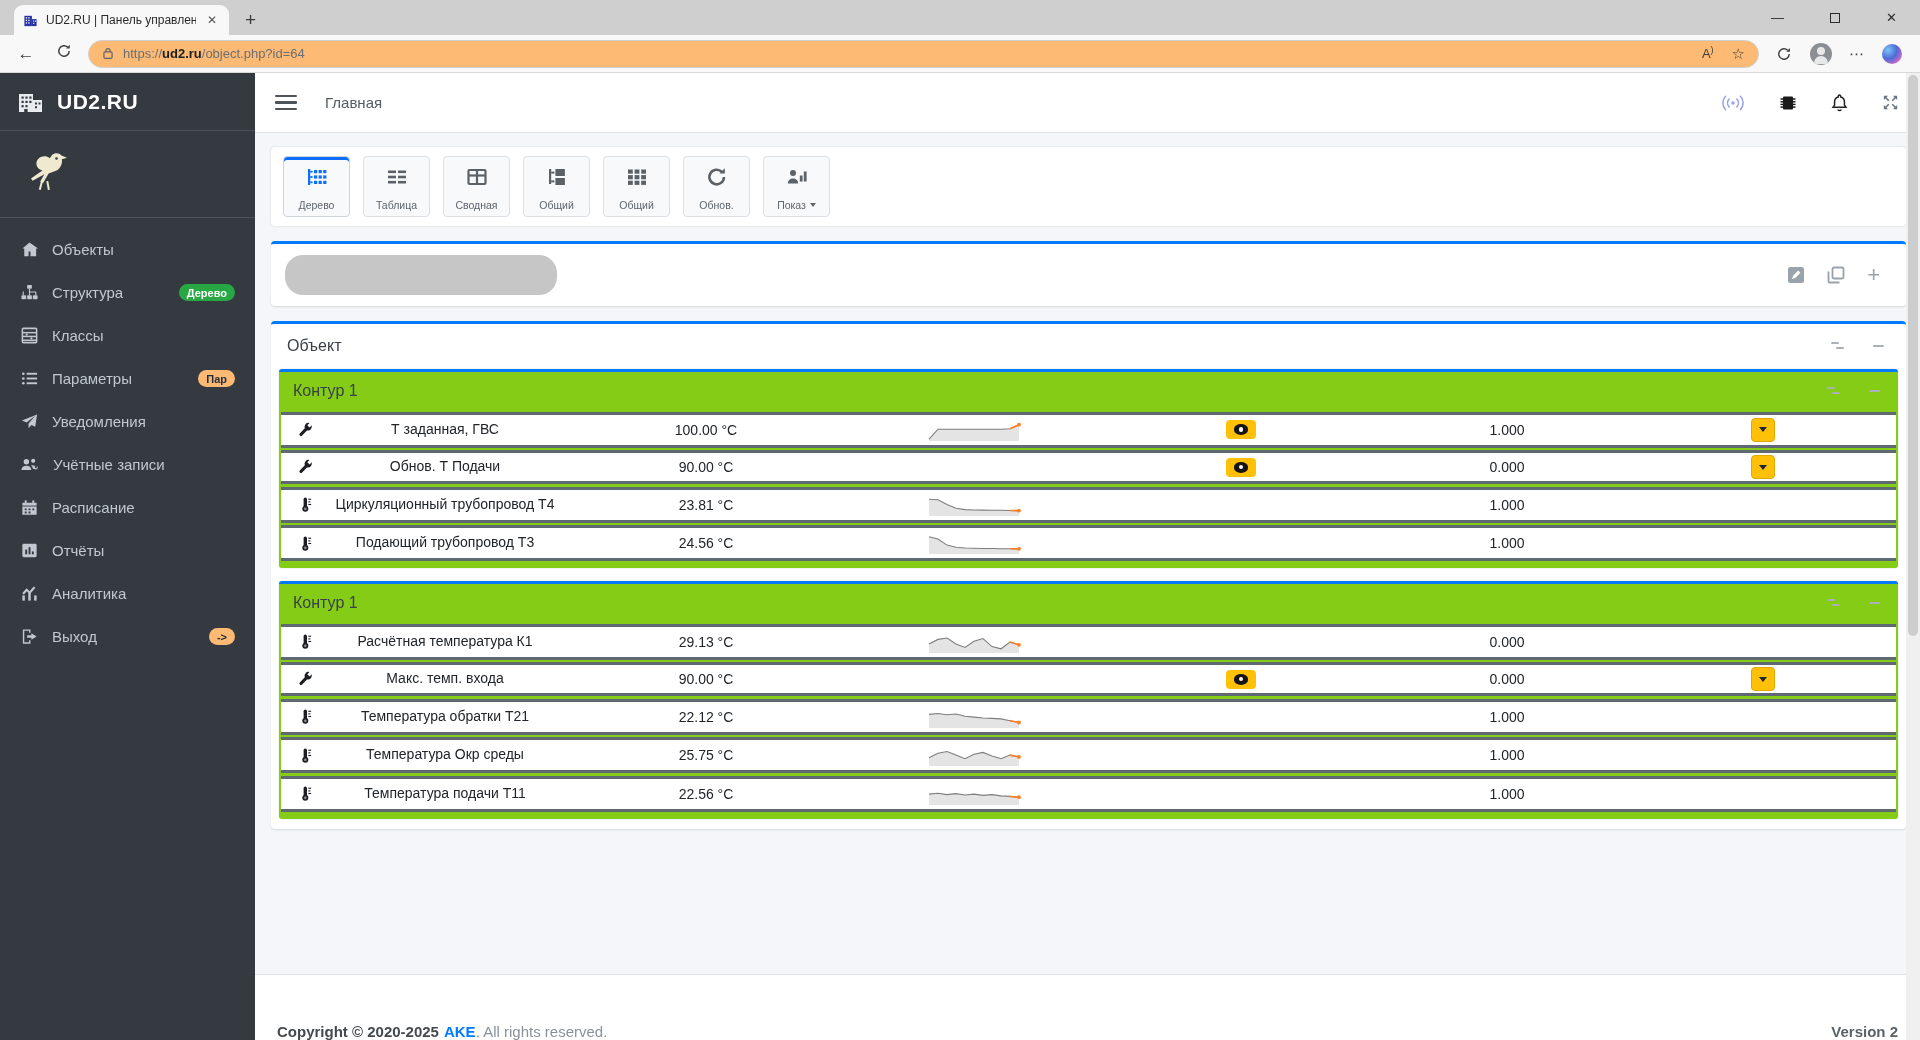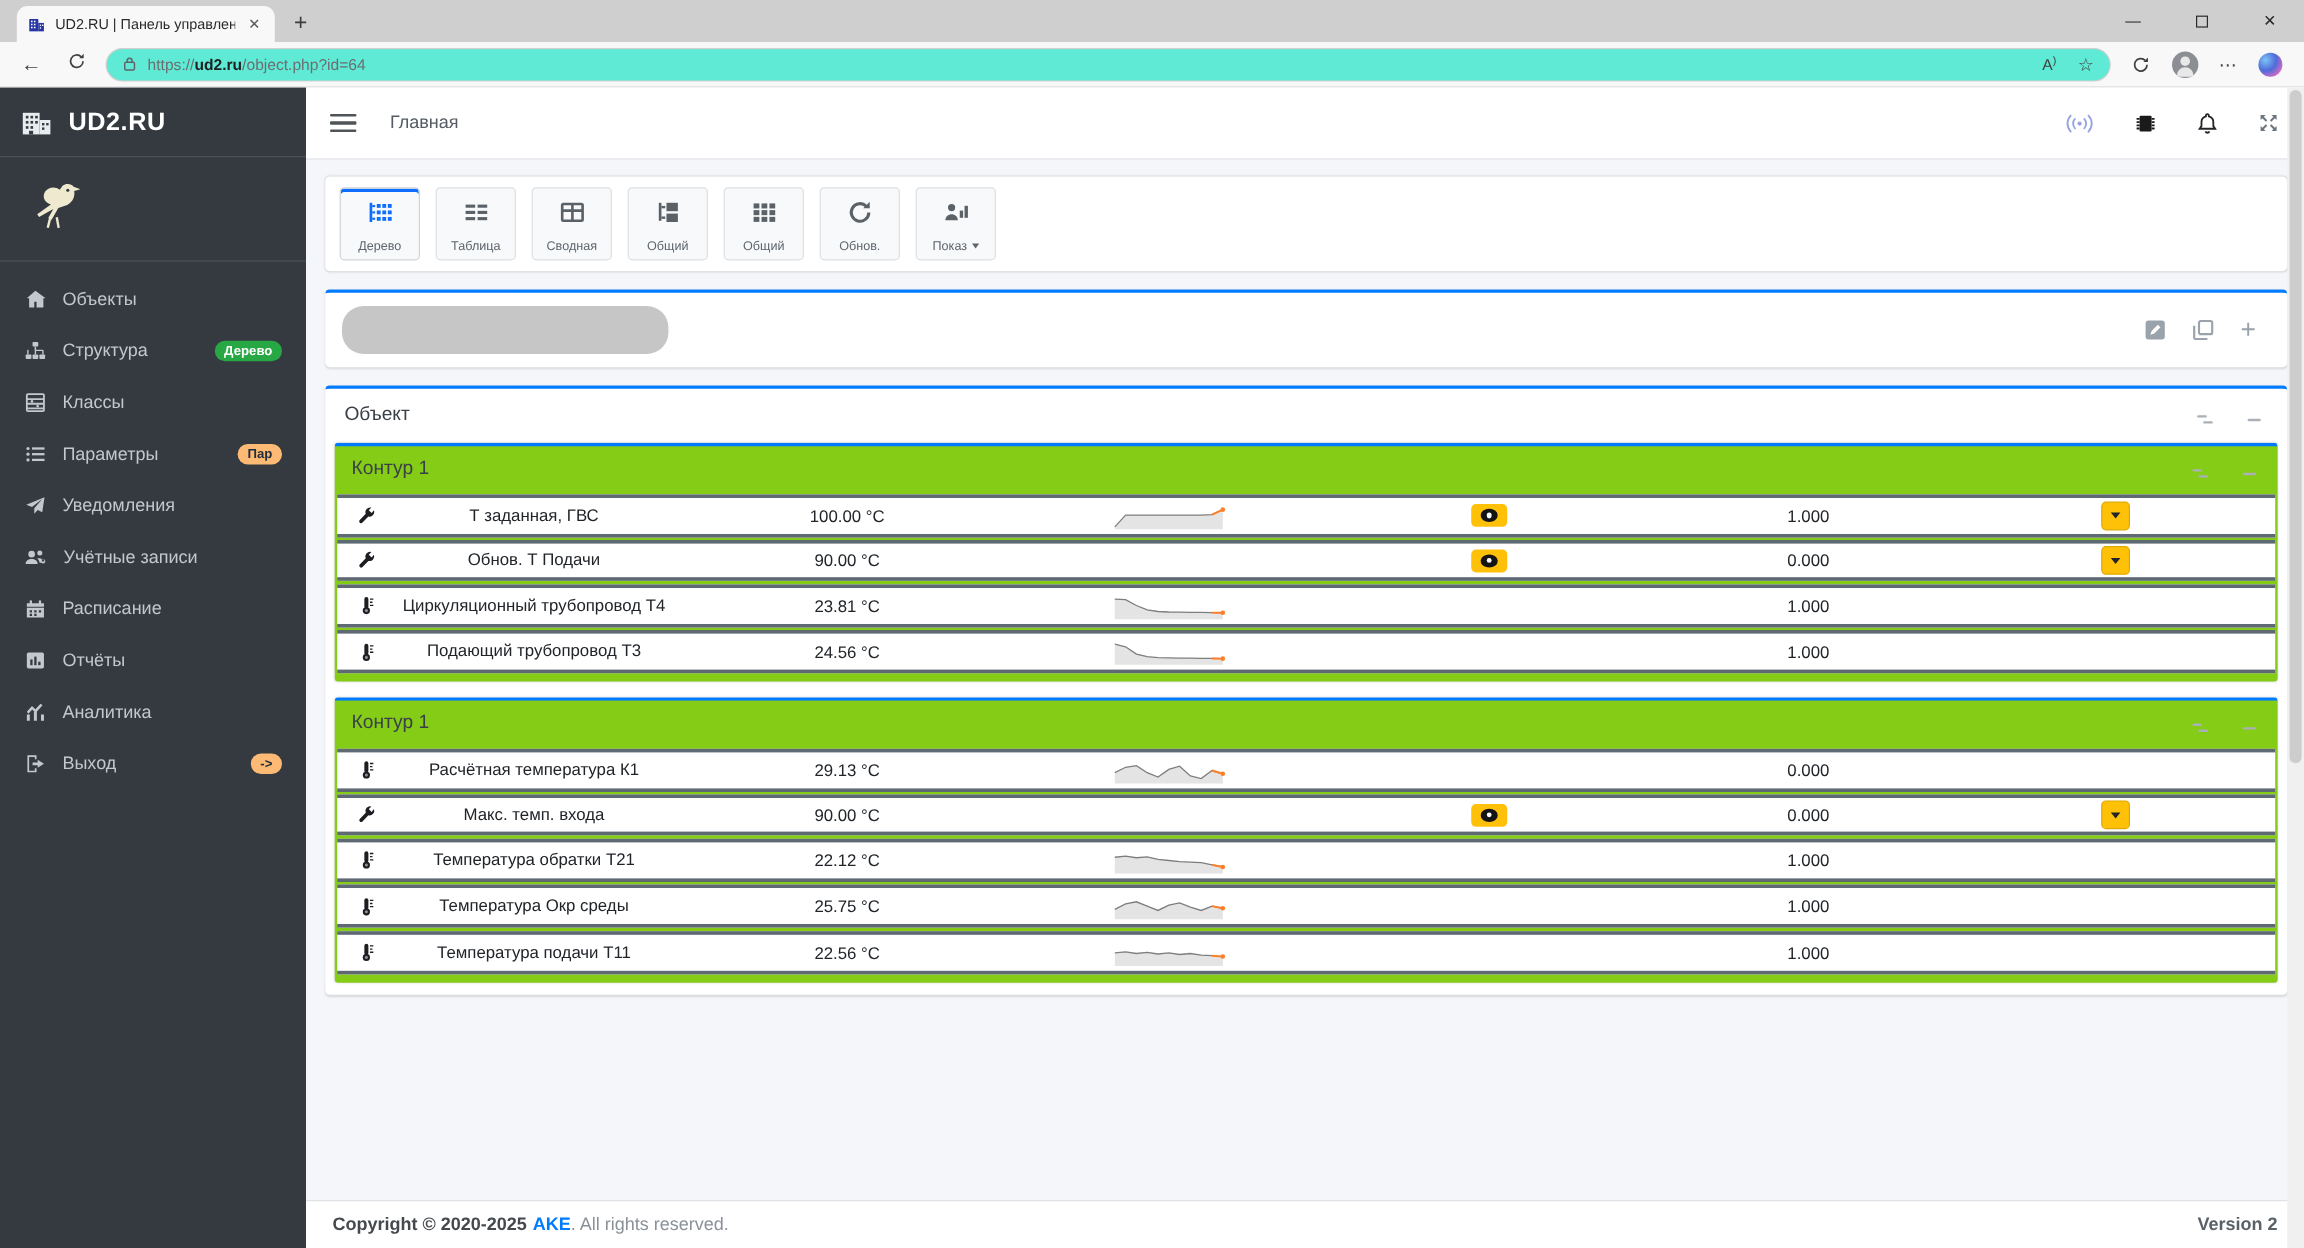--- a/index.html
+++ b/index.html
@@ -13,21 +13,21 @@
          display:flex; align-items:center; gap:8px; padding:0 9px; font-size:12px; color:#2b2b2b; }
   .tab-title { flex:1; white-space:nowrap; overflow:hidden; }
   .tab-close { color:#555; font-size:12px; padding:0 3px; cursor:pointer; }
   .newtab { font-size:19px; color:#3c3c3c; margin:0 0 4px 16px; cursor:pointer; }
   .wincontrols { position:absolute; right:0; top:0; height:35px; display:flex; }
   .winbtn { width:57px; height:35px; display:flex; align-items:center; justify-content:center; font-size:13px; color:#2b2b2b; }
   .winbox { width:10px; height:10px; border:1.4px solid #2b2b2b; display:inline-block; }
 
   .urlbar { height:38px; background:#f8f8f8; border-bottom:1px solid #d9d9d9; display:flex; align-items:center; padding:0 12px; gap:10px; flex-shrink:0; }
   .navglyph { font-size:17px; color:#3f3f3f; width:28px; text-align:center; cursor:pointer; }
-  .urlpill { flex:1; height:28px; background:#5eead4; border:1px solid #d0d0d0; border-radius:14px; display:flex; align-items:center; padding:0 13px; gap:9px; font-size:13px; }
+  .urlpill { flex:1; height:28px; background:#fdba74; border:1px solid #d0d0d0; border-radius:14px; display:flex; align-items:center; padding:0 13px; gap:9px; font-size:13px; }
   .urlgray { color:#6b6f73; } .urlhost { color:#1d1f21; font-weight:bold; }
   .pill-right { margin-left:auto; display:flex; gap:18px; align-items:center; color:#3f3f3f; font-size:13px; }
   .chrome-right { display:flex; align-items:center; gap:17px; padding:0 6px; }
   .avatar { width:22px; height:22px; border-radius:50%; background:#8b8f94; position:relative; overflow:hidden; }
   .avatar::before{ content:""; position:absolute; width:8px; height:8px; background:#e8e8e8; border-radius:50%; left:7px; top:4px;}
   .avatar::after{ content:""; position:absolute; width:14px; height:8px; background:#e8e8e8; border-radius:7px 7px 0 0; left:4px; top:13px;}
   .copilot { width:20px; height:20px; border-radius:50%; background: radial-gradient(circle at 30% 30%, #7ec2f7, #4e6bd8 45%, #d86bc6 80%, #f7b27e); }
 
   
   .app { flex:1; display:flex; min-height:0; }
@@ -60,21 +60,21 @@
   .tool-btn.active .ticn { color:#0d6efd; }
   .tlabel { display:flex; align-items:center; gap:4px; white-space:nowrap; }
   .caret-sm { width:0; height:0; border-left:3.5px solid transparent; border-right:3.5px solid transparent; border-top:4px solid #5d656d; }
 
   .bcard { background:#fff; border-top:3px solid #007bff; border-radius:4px; box-shadow:0 1px 2px rgba(0,0,0,.12); margin-bottom:15px; }
   .objbar { display:flex; align-items:center; padding:11px 26px 11px 14px; }
   .redacted-pill { width:272px; height:40px; background:#c6c6c6; border-radius:18px; }
   .objbar-icons { margin-left:auto; display:flex; align-items:center; gap:22px; }
   .objbar-icons > span { cursor:pointer; display:flex; }
 
-  .section-head { display:flex; align-items:flex-end; padding:13px 18px 12px 16px; font-size:16px; color:#3a4047; }
+  .section-head { display:flex; align-items:center; padding:13px 18px 12px 16px; font-size:16px; color:#3a4047; }
   .head-icons { margin-left:auto; display:flex; align-items:center; gap:28px; margin-right:4px; }
   .ci { display:inline-flex; cursor:pointer; }
   .dash { width:11px; height:2.6px; background:#aab0b6; display:inline-block; border-radius:1px; }
   .dash2 { position:relative; width:14px; height:10px; }
   .dash2 i { position:absolute; width:8px; height:2.4px; background:#aab0b6; border-radius:1px; }
   .dash2 i:first-child { left:0; top:1px; } .dash2 i:last-child { left:5px; top:6px; }
 
   .obj-body { padding:2px 8px 10px; }
   .kontur { background:#84cc16; border-top:3px solid #007bff; border-radius:3px; box-shadow:0 0 2px rgba(0,0,0,.15); margin-bottom:13px; }
   .kontur:last-child { margin-bottom:0; }
@@ -84,21 +84,21 @@
           min-height:30px; border-top:3.5px solid #5e6973; border-bottom:3.5px solid #5e6973; margin-top:2.5px;
           background:#fff; font-size:14px; color:#212529; padding:2px 0; }
   .pc { display:flex; align-items:center; justify-content:center; text-align:center; }
   .pname { line-height:1.25; padding:2px 4px; }
   .eyebtn { width:30px; height:19px; background:#ffc107; border-radius:4px; display:flex; align-items:center; justify-content:center; cursor:pointer; }
   .eye { width:14px; height:11px; background:#141414; border-radius:50% / 45%; position:relative; }
   .eye::after { content:""; position:absolute; width:4.6px; height:4.6px; background:#fff; border-radius:50%; left:4.6px; top:3.1px; }
   .ddbtn { width:24px; height:24px; background:#ffc107; border:1px solid #dea900; border-radius:4px; display:flex; align-items:center; justify-content:center; cursor:pointer; }
   .ddbtn .caret { width:0; height:0; border-left:4.5px solid transparent; border-right:4.5px solid transparent; border-top:5.5px solid #212529; }
 
-  .footer { margin-top:auto; height:40px; background:#fff; border-top:1px solid #dee2e6; display:flex; align-items:center; padding:0 22px; font-size:15px; flex-shrink:0; }
+  .footer { margin-top:auto; height:66px; background:#fff; border-top:1px solid #dee2e6; display:flex; align-items:flex-end; padding:0 22px; font-size:15px; flex-shrink:0; }
   .fc-bold { font-weight:bold; color:#45494e; }
   .fc-brand { font-weight:bold; color:#007bff; margin-left:5px; }
   .fc-rest { color:#8a9199; }
   .fversion { margin-left:auto; font-weight:bold; color:#5a6268; }
 
   .scrollbar { position:absolute; right:0; top:73px; bottom:0; width:14px; background:#f0f0f0; }
   .scroll-thumb { position:absolute; left:2px; right:2px; top:2px; height:58%; background:#cdcdcd; border-radius:5px; }
 </style>
 </head>
 <body>

